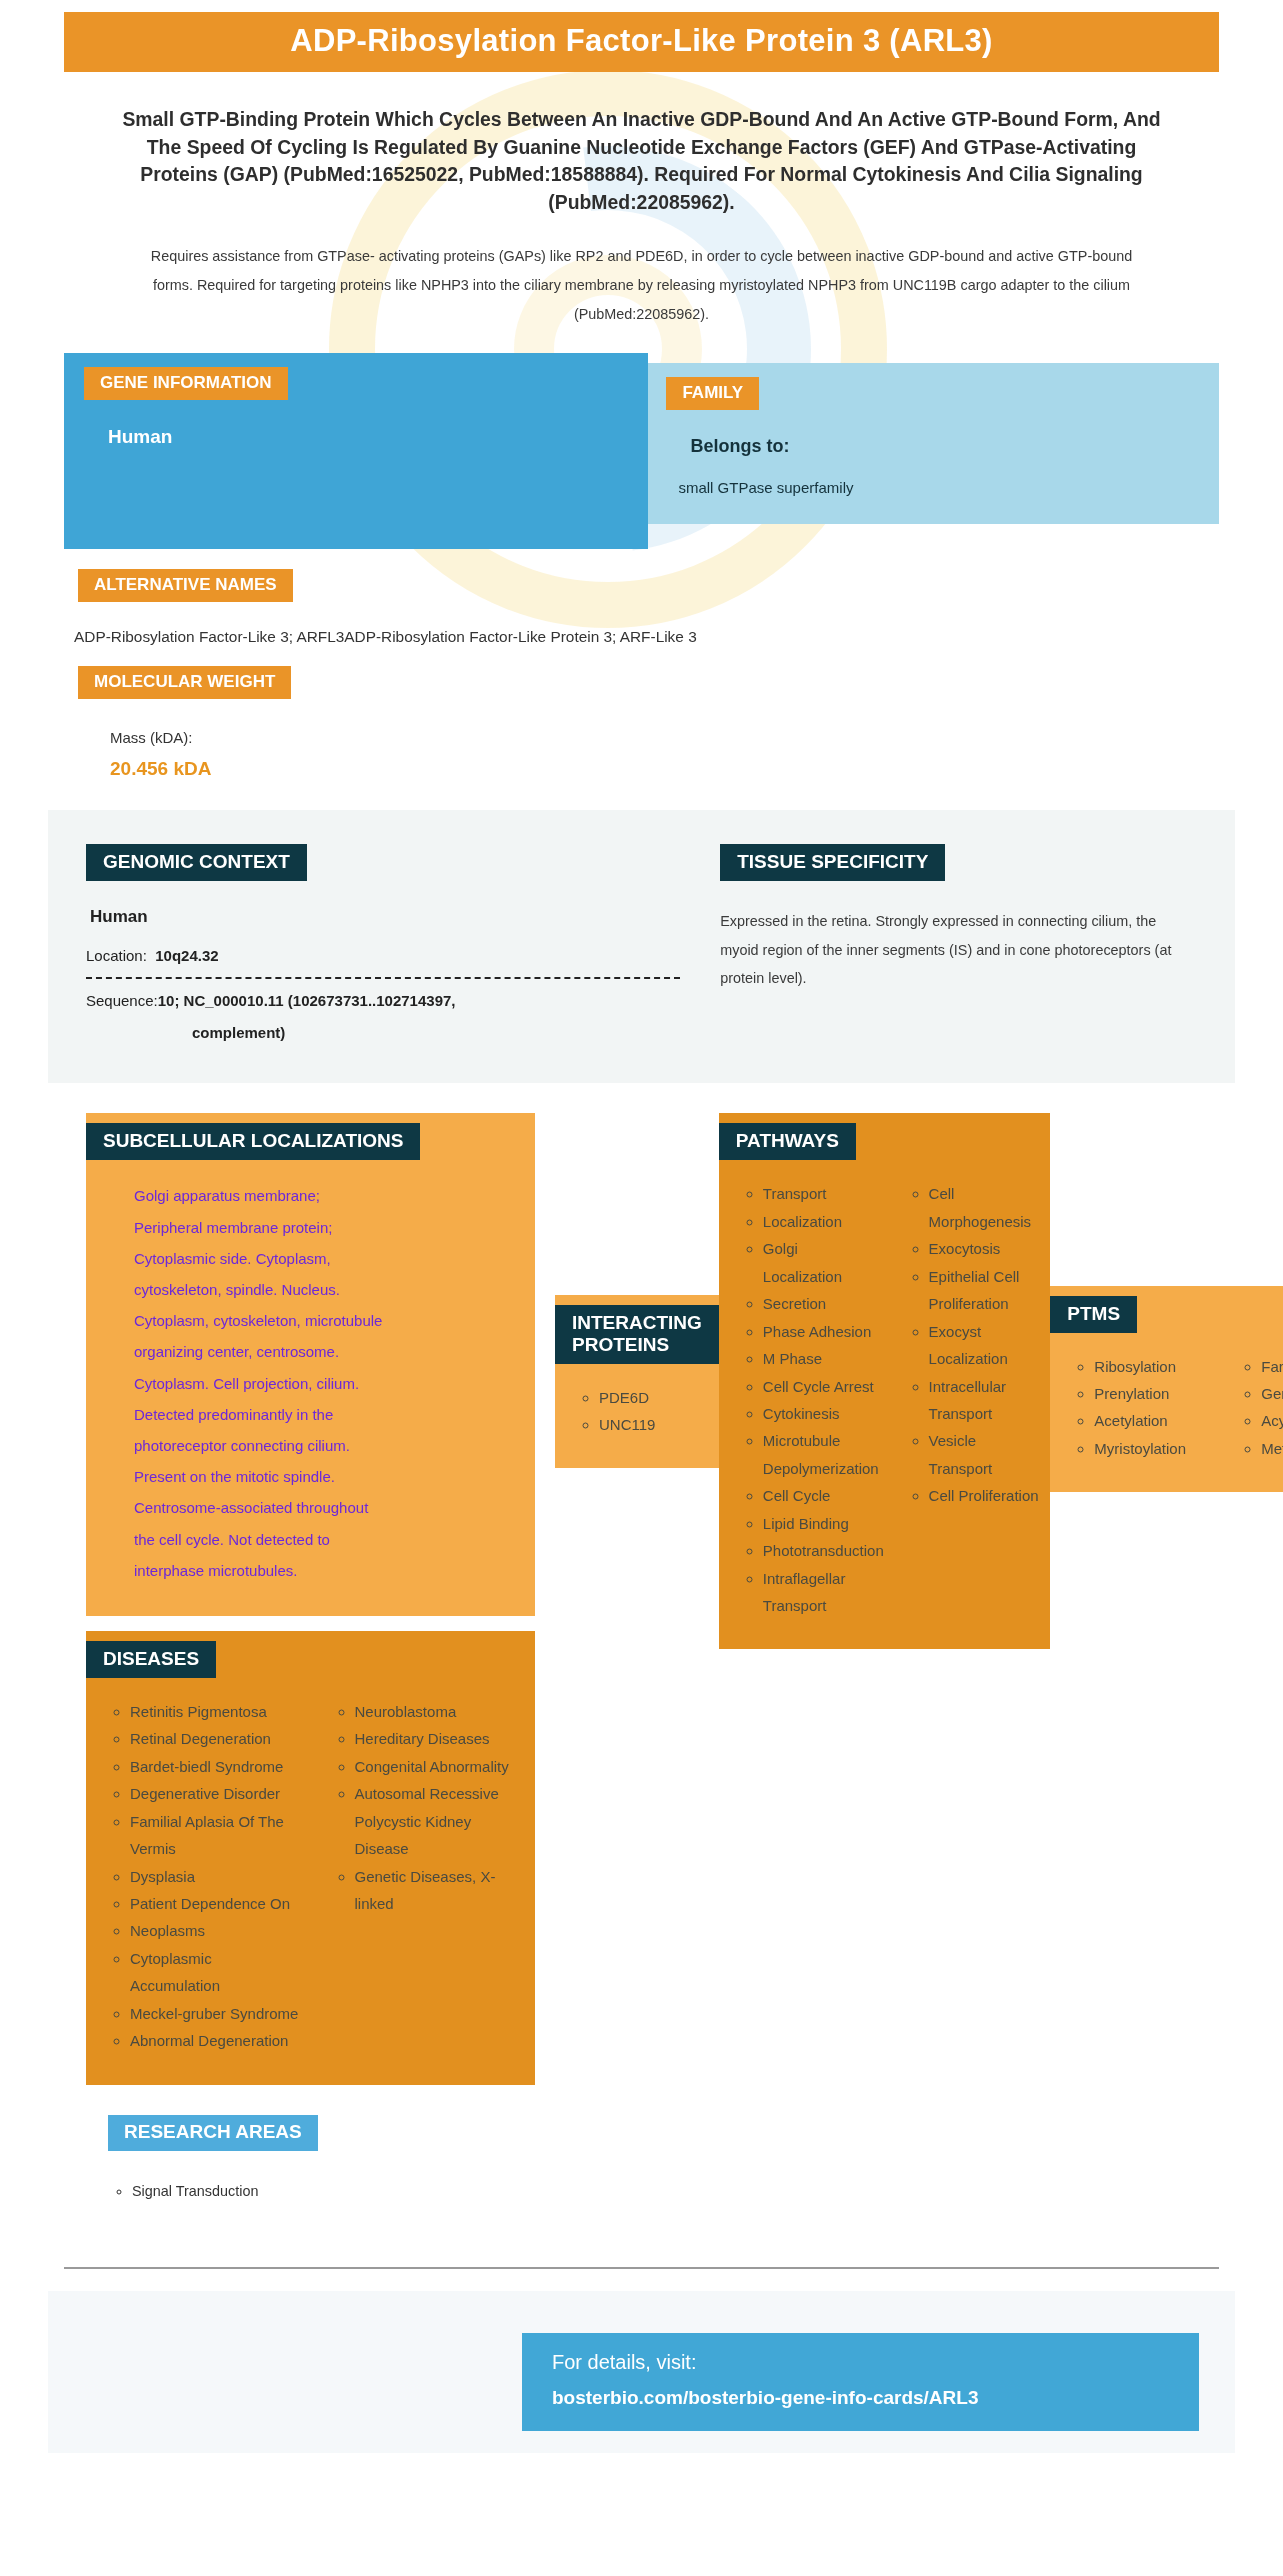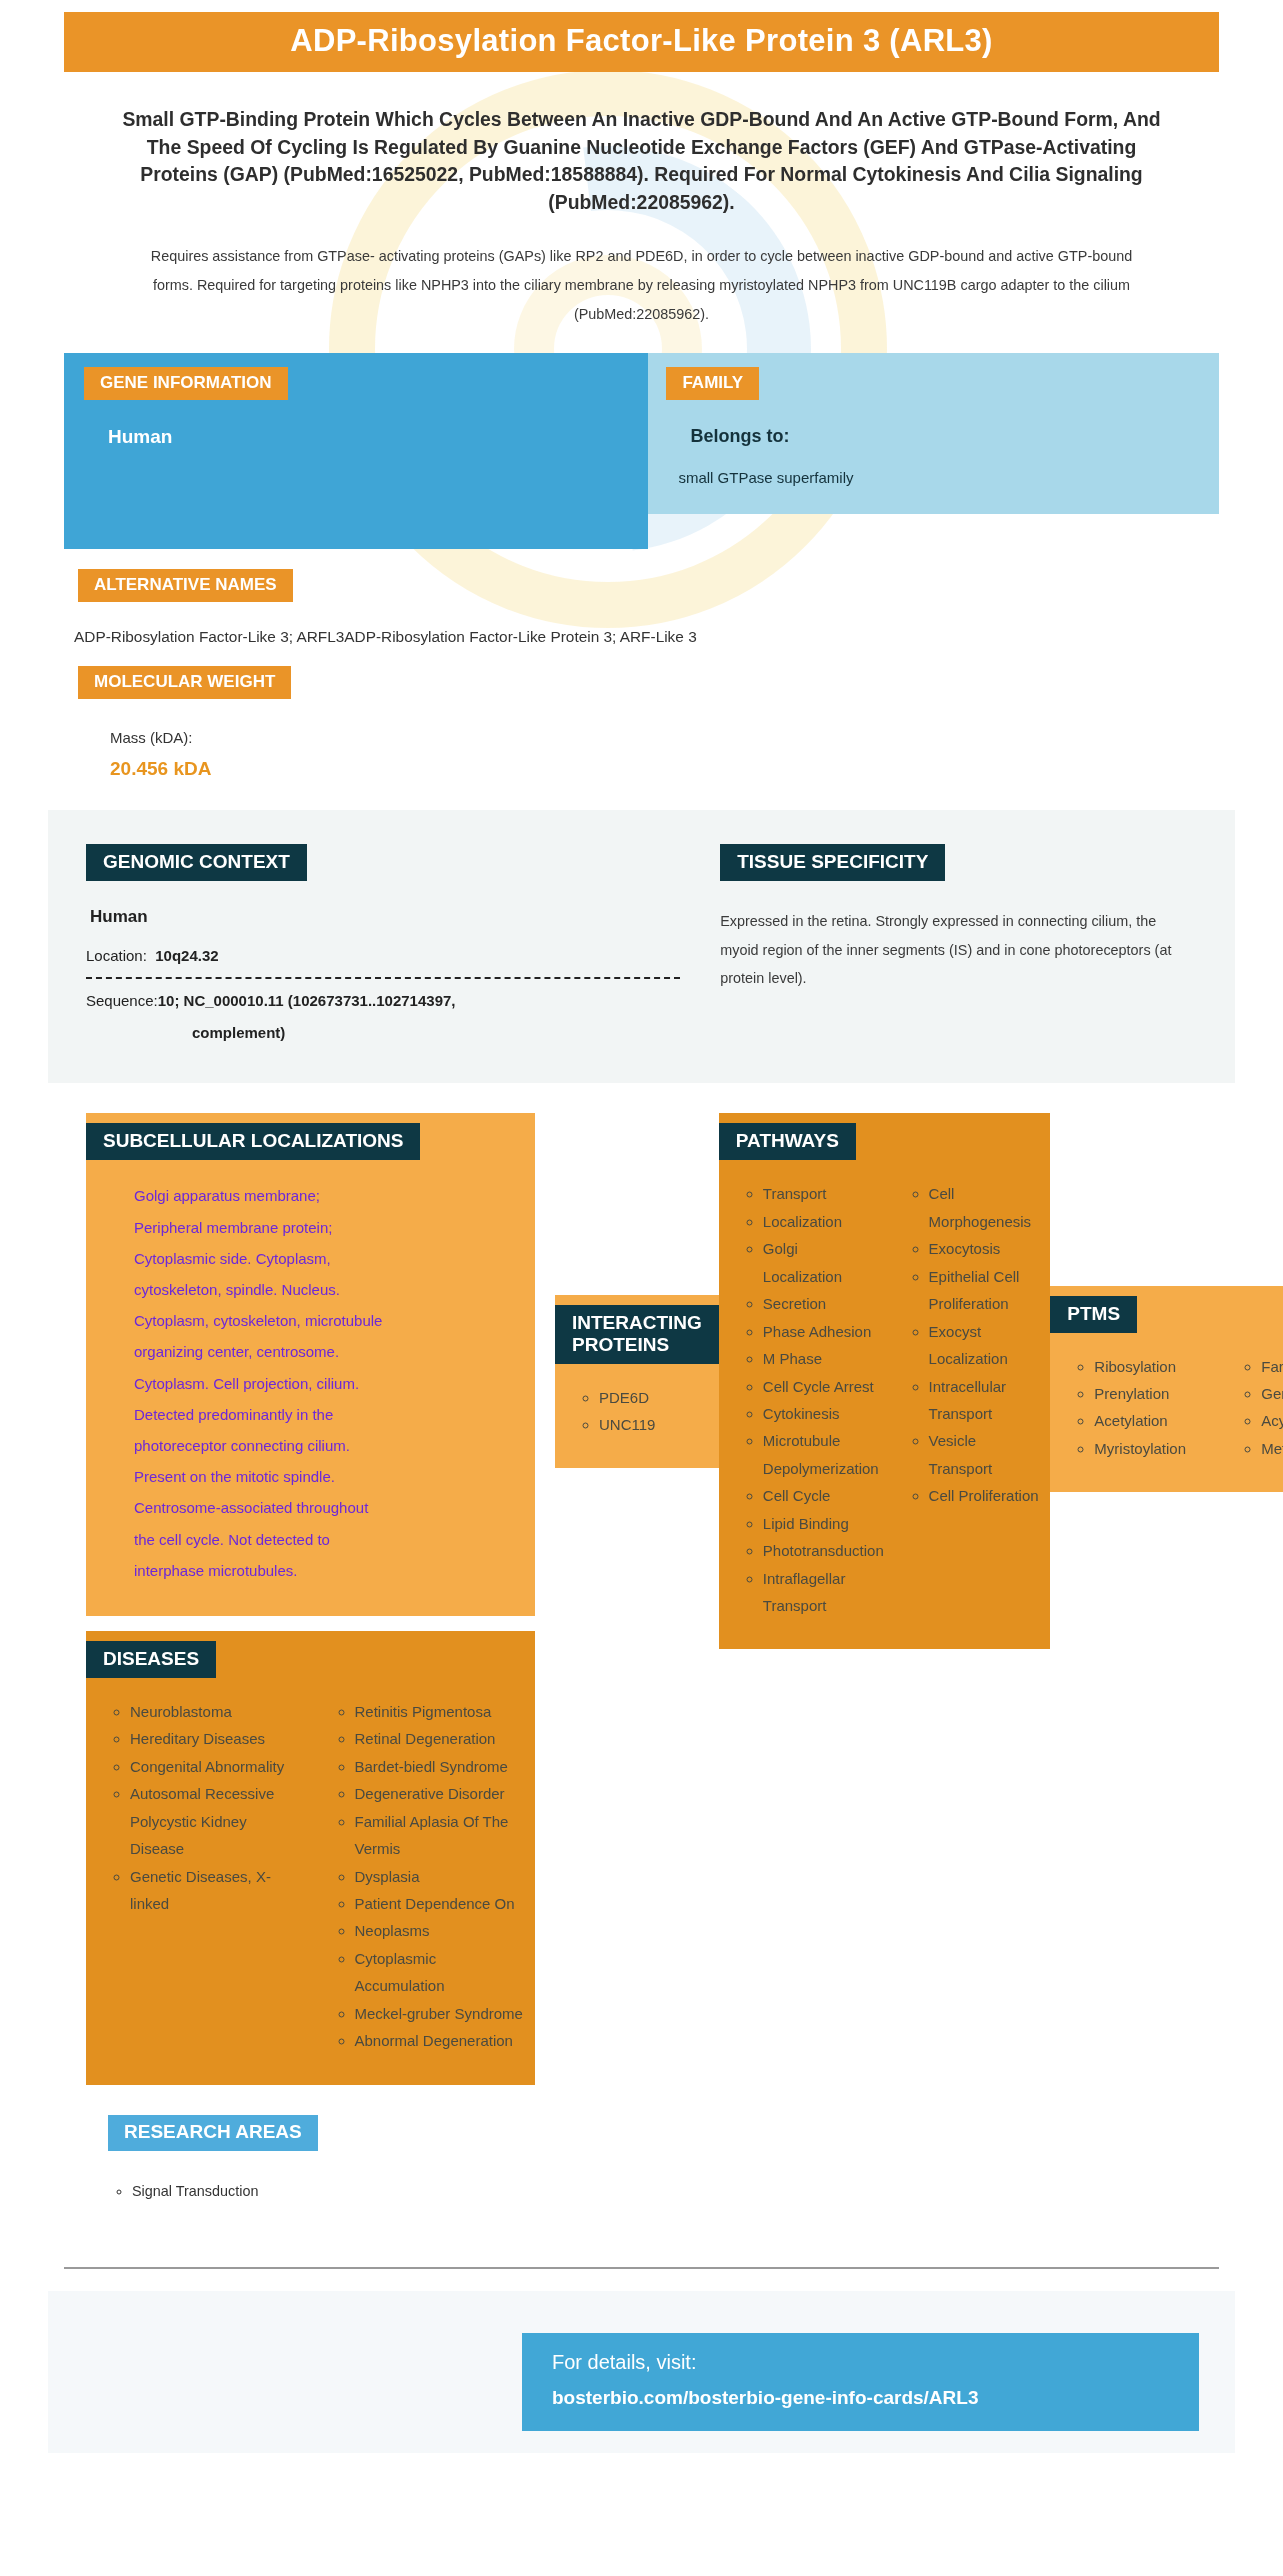--- a/index.html
+++ b/index.html
@@ -31,21 +31,21 @@
 
   .gene-family-row { display:flex; margin-top:24px; align-items:flex-start; }
   .gene-box { width:50.6%; background:#3FA5D6; padding:14px 0 30px 20px; min-height:196px; }
   .gene-species { color:#fff; font-weight:bold; font-size:19px; margin:26px 0 8px 24px; }
   .gene-rows { width:339px; margin-left:22px; color:#fff; font-size:15.4px; }
   .gene-row { display:flex; padding:8px 0 9px; border-bottom:1px dotted #ffffff; }
   .gene-row:last-child { border-bottom:none; }
   .gene-row .lbl { width:128px; }
   .gene-row .val { font-weight:bold; }
 
-  .family-box { width:49.4%; background:#A8D8EA; padding:14px 0 28px 18px; min-height:143px; }
+  .family-box { width:49.4%; background:#A8D8EA; margin-top:10px; padding:14px 0 28px 18px; min-height:143px; }
   .family-belongs { color:#14323c; font-weight:bold; font-size:18px; margin:26px 0 0 24px; }
   .family-value { color:#14323c; font-size:15px; margin:22px 0 0 12px; }
 
   .white-section { margin-top:20px; }
   .white-section .label-orange { margin-left:14px; }
   .alt-names-text { margin:26px 0 0 10px; font-size:15.4px; color:#333; }
   .mass-label { margin:30px 0 0 46px; font-size:15px; color:#333; }
   .mass-value { margin:12px 0 0 46px; font-size:19px; font-weight:bold; color:#E8951F; }
 
   .genomic-strip { display:flex; background:#F2F5F5; margin:30px -16px 0; padding:34px 20px 42px 38px; }
@@ -145,38 +145,38 @@
       <div class="col-left">
         <section class="box box-light gap-below">
           <span class="label-teal">SUBCELLULAR LOCALIZATIONS</span>
           <div class="subcell-text">Golgi apparatus membrane; Peripheral membrane protein; Cytoplasmic side. Cytoplasm, cytoskeleton, spindle. Nucleus. Cytoplasm, cytoskeleton, microtubule organizing center, centrosome. Cytoplasm. Cell projection, cilium. Detected predominantly in the photoreceptor connecting cilium. Present on the mitotic spindle. Centrosome-associated throughout the cell cycle. Not detected to interphase microtubules.</div>
         </section>
 
         <section class="box box-dark">
           <span class="label-teal">DISEASES</span>
           <div class="two-cols">
             <ul>
-                <li>Neuroblastoma</li>
-                <li>Hereditary Diseases</li>
-                <li>Congenital Abnormality</li>
-                <li>Autosomal Recessive Polycystic Kidney Disease</li>
-                <li>Genetic Diseases, X-linked</li>
-              </ul>
-            <ul>
                 <li>Retinitis Pigmentosa</li>
                 <li>Retinal Degeneration</li>
                 <li>Bardet-biedl Syndrome</li>
                 <li>Degenerative Disorder</li>
                 <li>Familial Aplasia Of The Vermis</li>
                 <li>Dysplasia</li>
                 <li>Patient Dependence On</li>
                 <li>Neoplasms</li>
                 <li>Cytoplasmic Accumulation</li>
                 <li>Meckel-gruber Syndrome</li>
                 <li>Abnormal Degeneration</li>
+              </ul>
+            <ul>
+                <li>Neuroblastoma</li>
+                <li>Hereditary Diseases</li>
+                <li>Congenital Abnormality</li>
+                <li>Autosomal Recessive Polycystic Kidney Disease</li>
+                <li>Genetic Diseases, X-linked</li>
               </ul>
           </div>
         </section>
 
         <section class="research-section">
           <span class="label-blue">RESEARCH AREAS</span>
           <ul>
               <li>Signal Transduction</li>
             </ul>
         </section>

